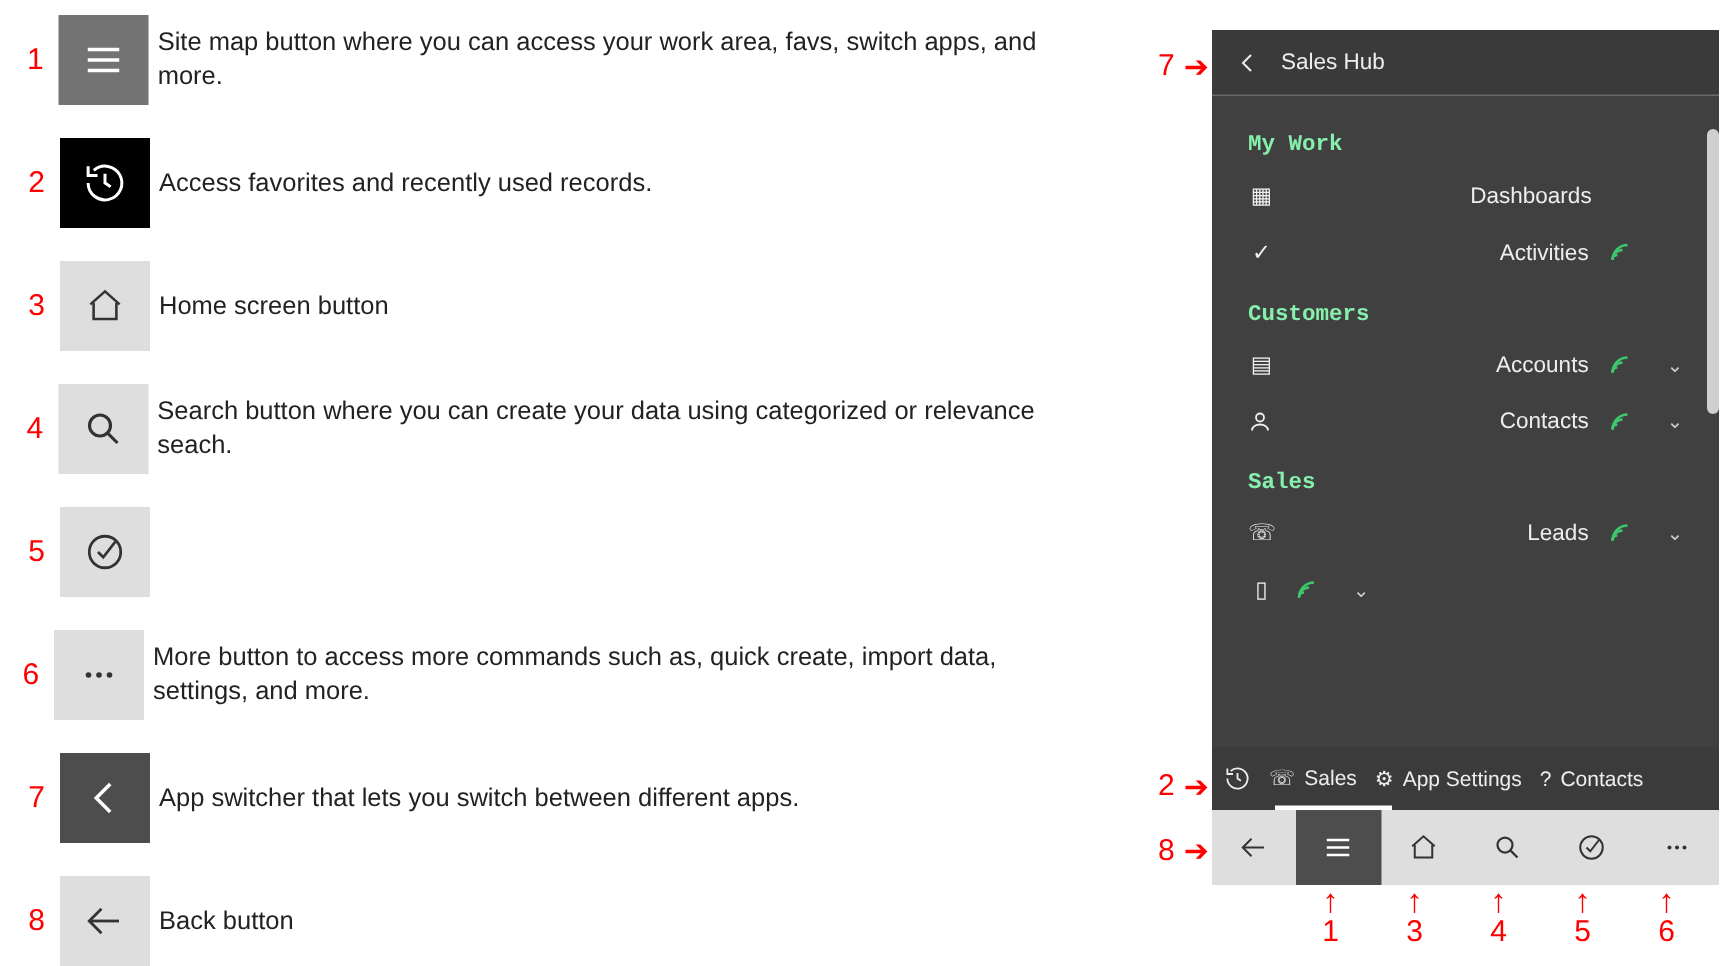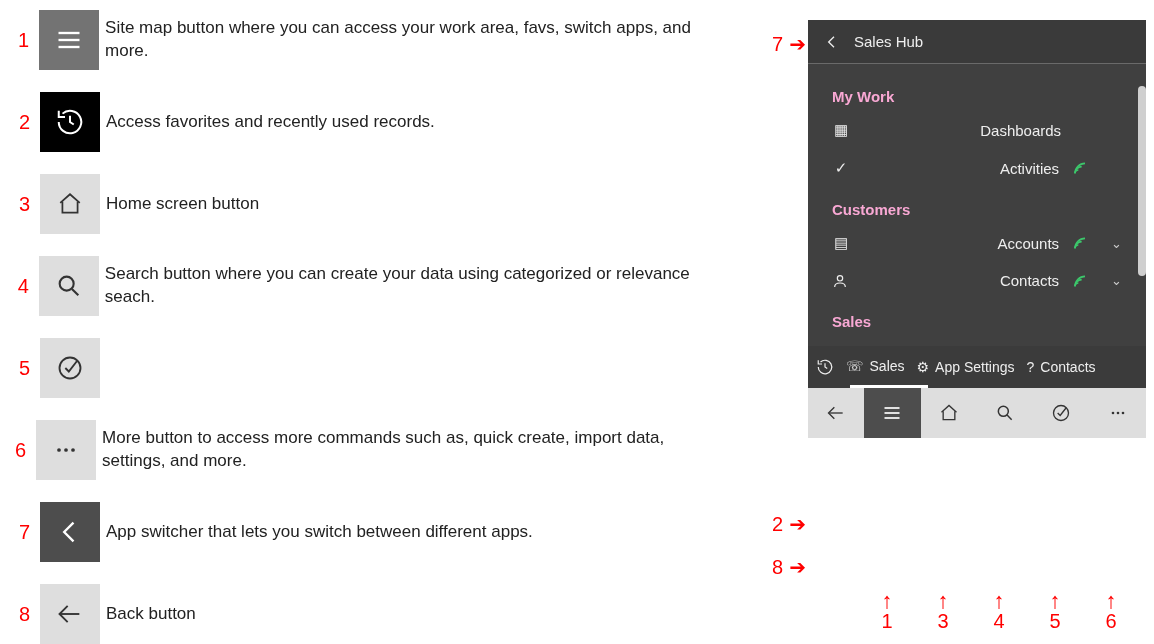--- a/index.html
+++ b/index.html
@@ -48,40 +48,41 @@
       margin-left: 6px;
       line-height: 1.35;
     }
 
     
     .panel {
       position: absolute;
       left: 808px;
       top: 20px;
       width: 338px;
-      height: 418px;
+      height: 570px;
       background: #404040;
       color: #eee;
       font-size: 15px;
       overflow: hidden;
     }
     .panel-header {
       height: 44px;
       display: flex;
       align-items: center;
       padding: 0 16px;
       border-bottom: 1px solid #6a6a6a;
       background: #3a3a3a;
     }
     .panel-header .back { margin-right: 14px; font-size: 18px; }
     .panel-body { padding: 10px 0 0 0; }
     .section-title {
       padding: 14px 24px 6px;
       font-weight: 600;
-      color: #f9a8d4;
+      color: #86efac;
+      font-family: Liberation Mono, monospace;
     }
     .nav-item {
       display: flex;
       align-items: center;
       padding: 10px 24px;
       gap: 14px;
     }
     .nav-item .nav-icon { width: 18px; text-align: center; }
     .nav-item .nav-label { flex: 1; text-align: right; }
     .nav-item .wifi { color: #3cc76b; font-size: 14px; }

